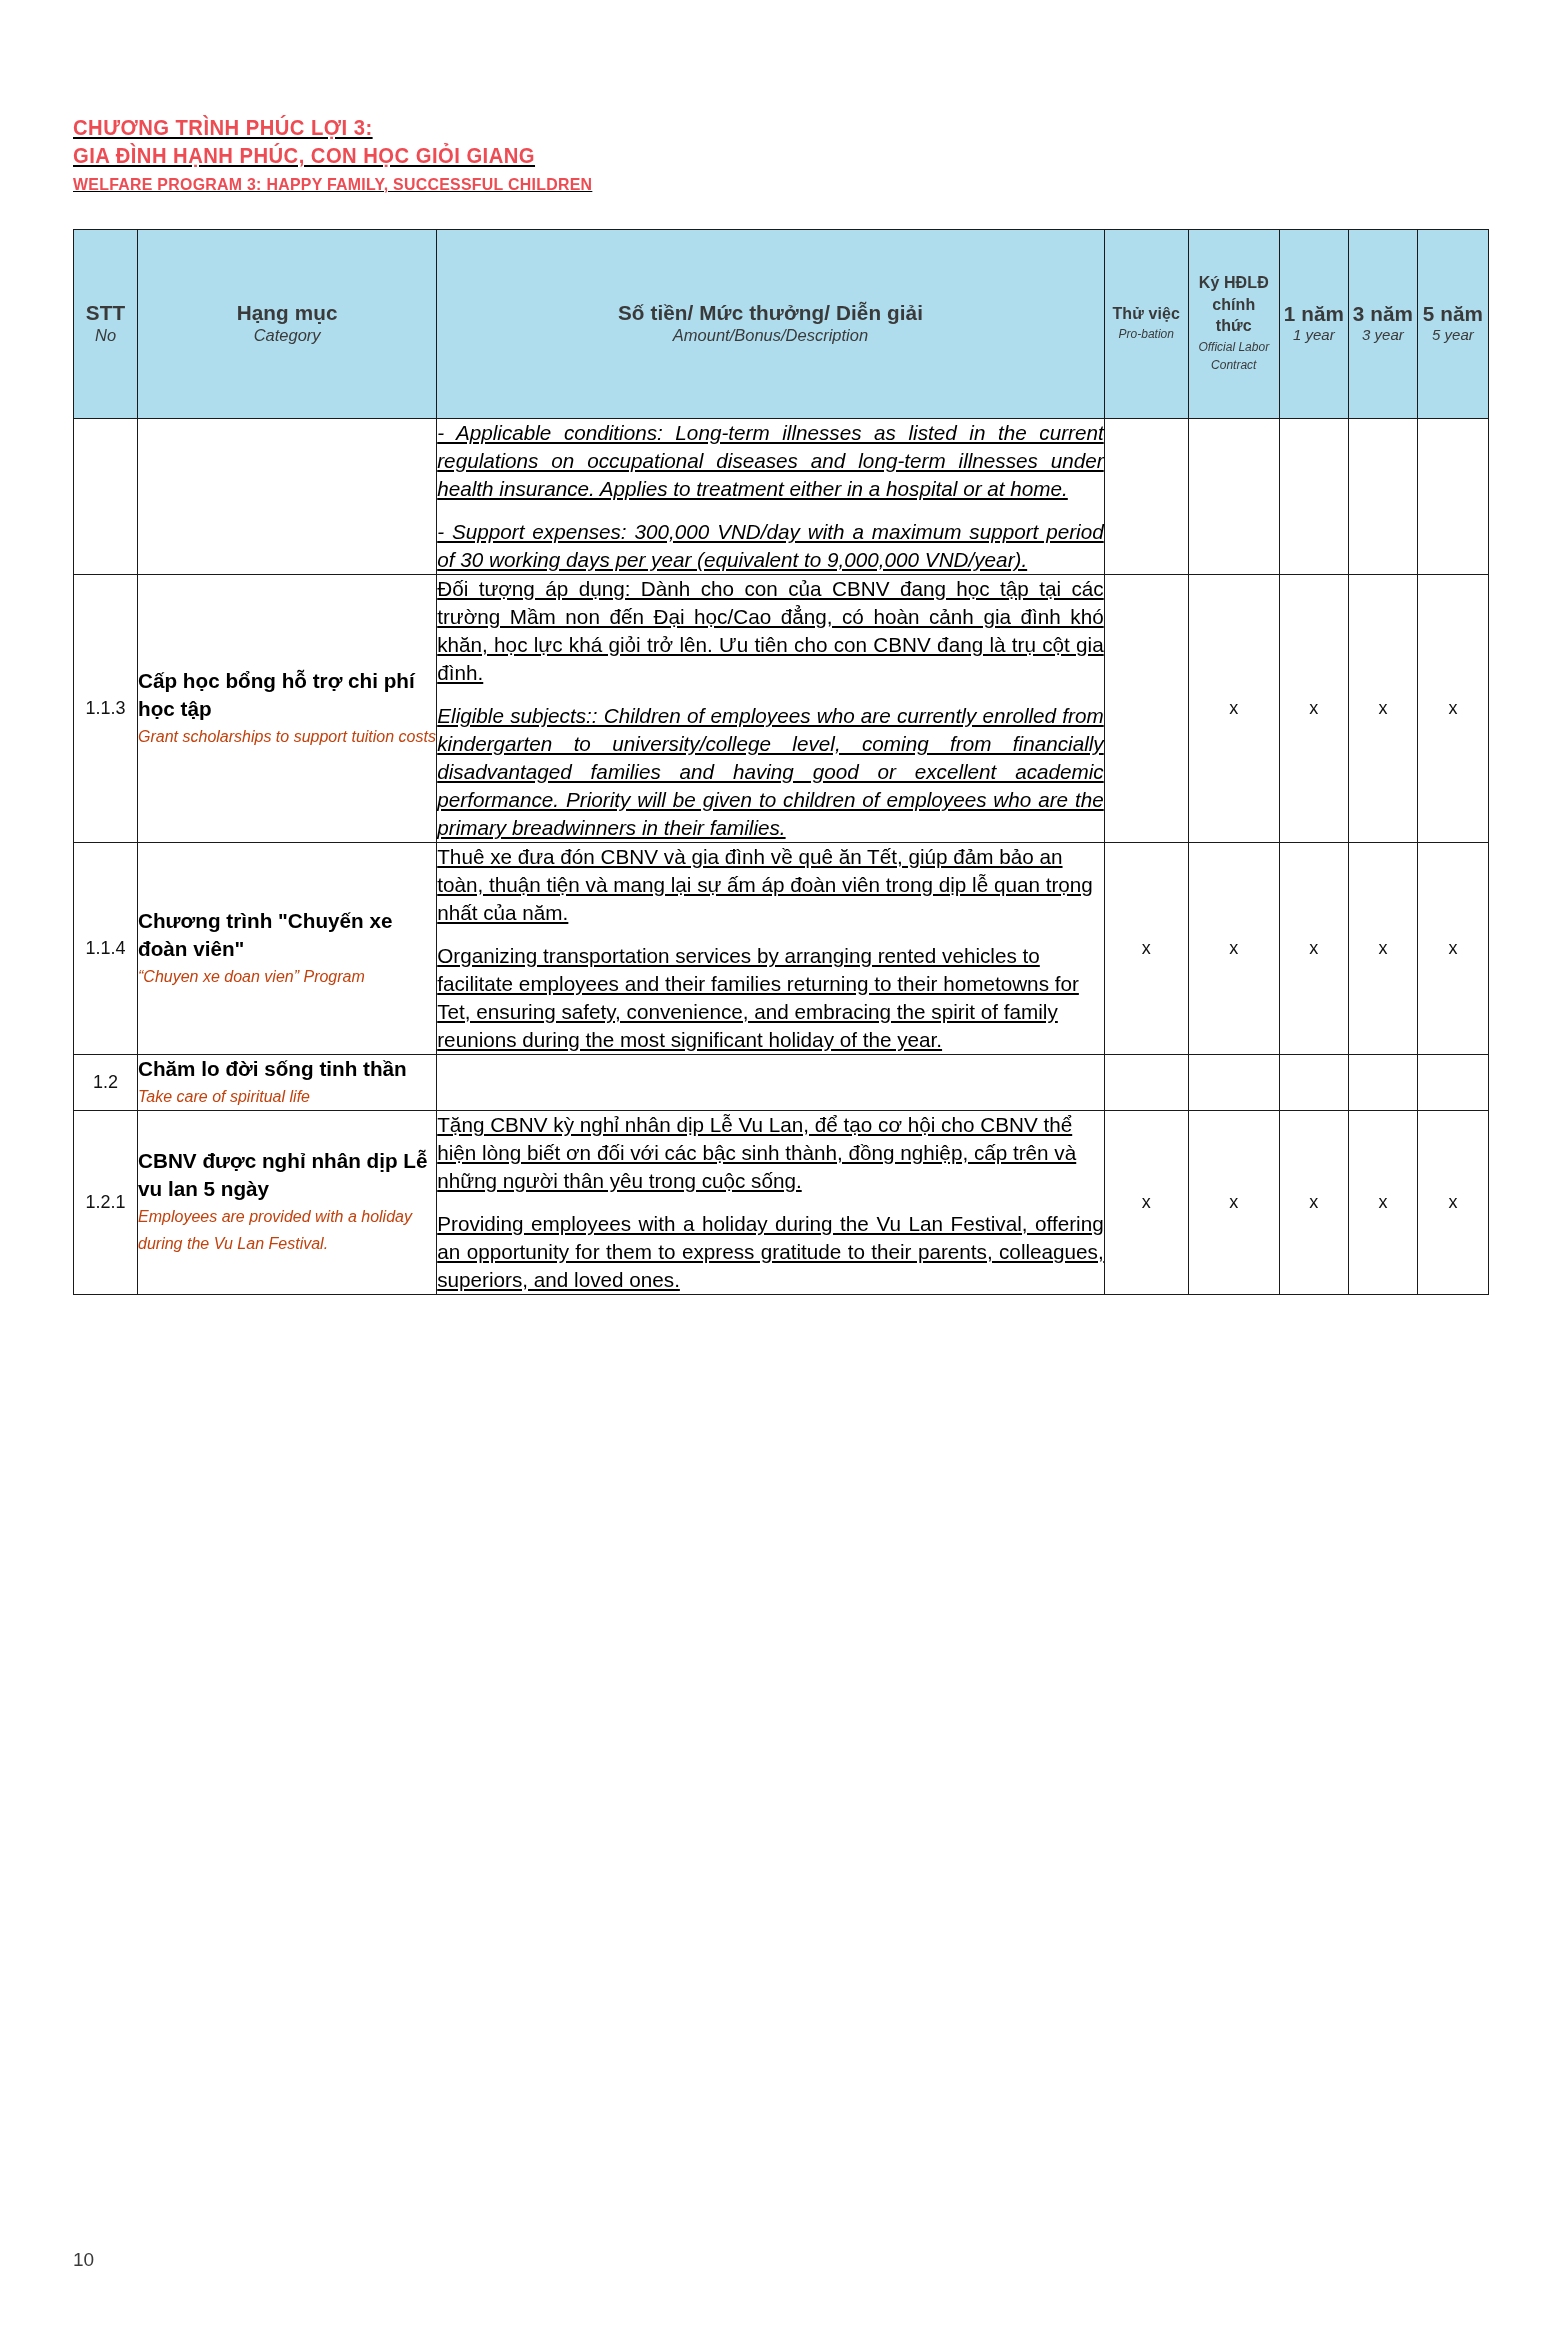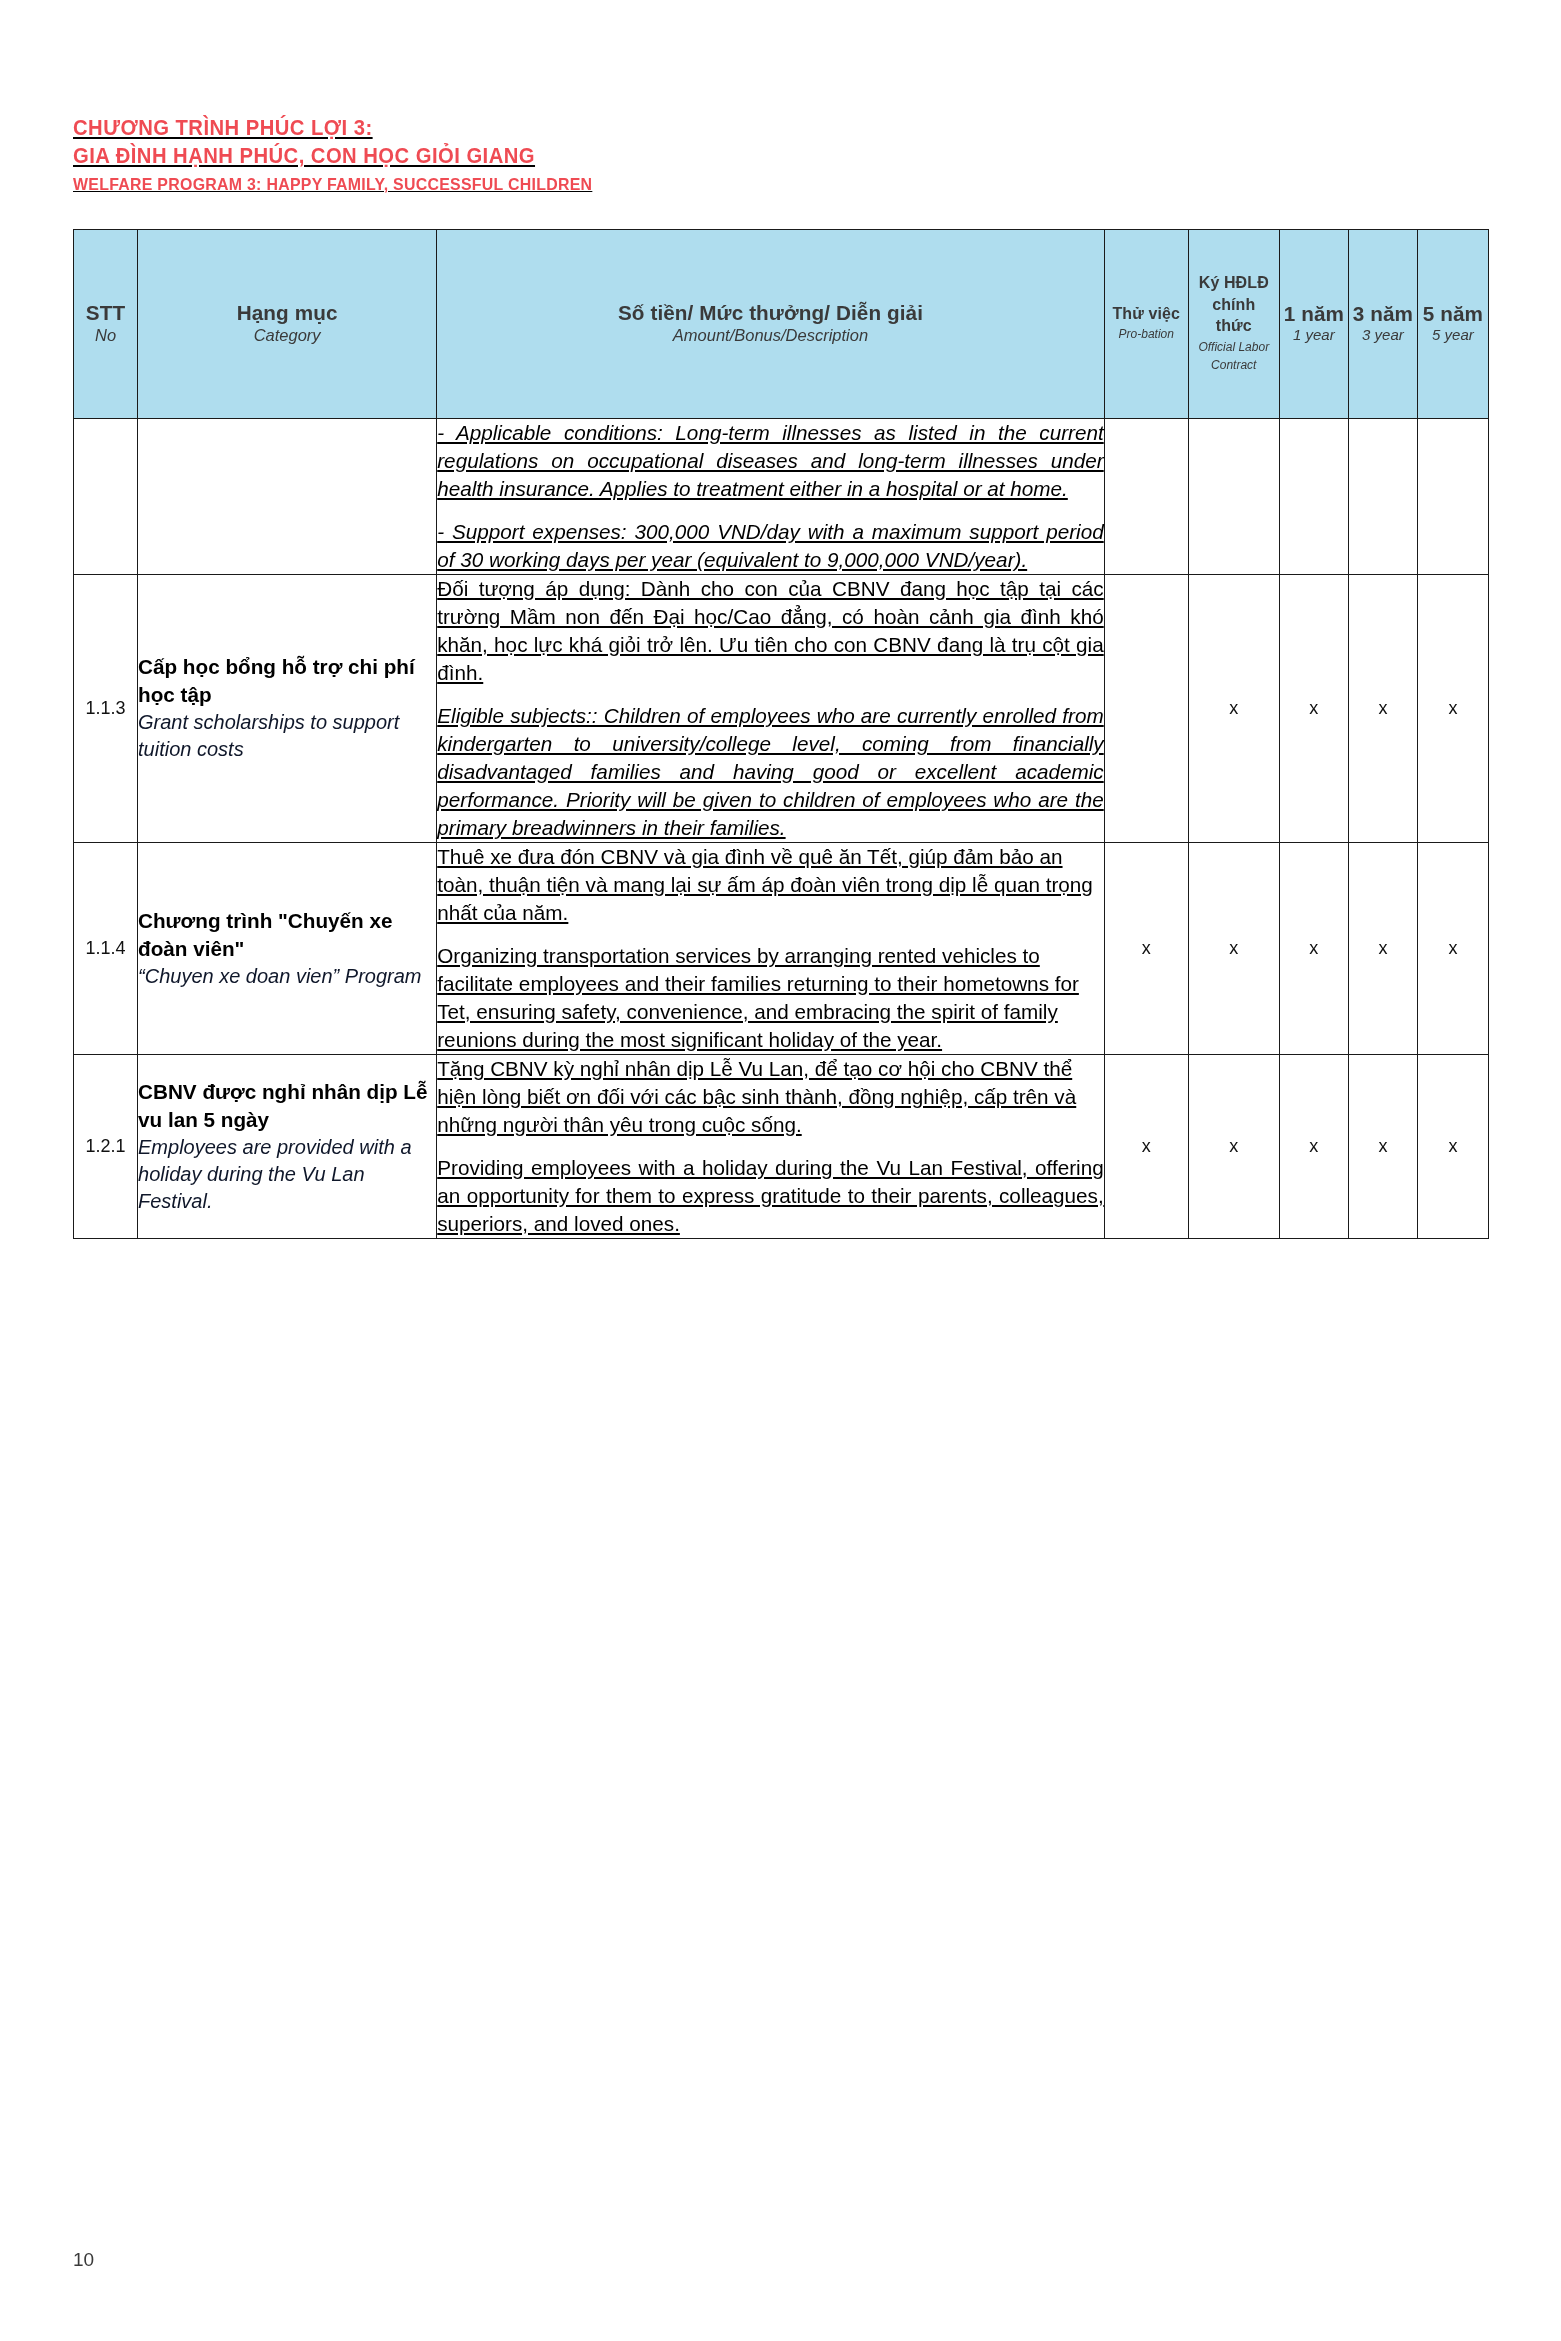--- a/index.html
+++ b/index.html
@@ -135,23 +135,23 @@
   }
 
   .cat-vn {
     font-weight: 700;
     font-size: 20.7px;
     line-height: 28px;
     color: #000;
   }
   .cat-en {
     font-style: italic;
-    font-size: 20px;
+    font-size: 16px;
     line-height: 27px;
-    color: #0f172a;
+    color: #c2410c;
   }
 
   p.para {
     margin: 0 0 15px 0;
     font-size: 20.7px;
     line-height: 28px;
     color: #000;
   }
   p.para:last-child { margin-bottom: 0; }
   p.para.justify { text-align: justify; }
@@ -266,20 +266,33 @@
               <p class="para">Thuê xe đưa đón CBNV và gia đình về quê ăn Tết, giúp đảm bảo an toàn, thuận tiện và mang lại sự ấm áp đoàn viên trong dịp lễ quan trọng nhất của năm.</p>
               <p class="para">Organizing transportation services by arranging rented vehicles to facilitate employees and their families returning to their hometowns for Tet, ensuring safety, convenience, and embracing the spirit of family reunions during the most significant holiday of the year.</p>
             </td>
             <td class="mark">x</td>
             <td class="mark">x</td>
             <td class="mark">x</td>
             <td class="mark">x</td>
             <td class="mark">x</td>
           </tr>
           <tr>
+            <td class="stt">1.2</td>
+            <td class="cat">
+              <div class="cat-vn">Chăm lo đời sống tinh thần</div>
+              <div class="cat-en">Take care of spiritual life</div>
+            </td>
+            <td class="desc"></td>
+            <td class="mark"></td>
+            <td class="mark"></td>
+            <td class="mark"></td>
+            <td class="mark"></td>
+            <td class="mark"></td>
+          </tr>
+          <tr>
             <td class="stt">1.2.1</td>
             <td class="cat">
               <div class="cat-vn">CBNV được nghỉ nhân dịp Lễ vu lan 5 ngày</div>
               <div class="cat-en">Employees are provided with a holiday during the Vu Lan Festival.</div>
             </td>
             <td class="desc">
               <p class="para">Tặng CBNV kỳ nghỉ nhân dịp Lễ Vu Lan, để tạo cơ hội cho CBNV thể hiện lòng biết ơn đối với các bậc sinh thành, đồng nghiệp, cấp trên và những người thân yêu trong cuộc sống.</p>
               <p class="para justify">Providing employees with a holiday during the Vu Lan Festival, offering an opportunity for them to express gratitude to their parents, colleagues, superiors, and loved ones.</p>
             </td>
             <td class="mark">x</td>

